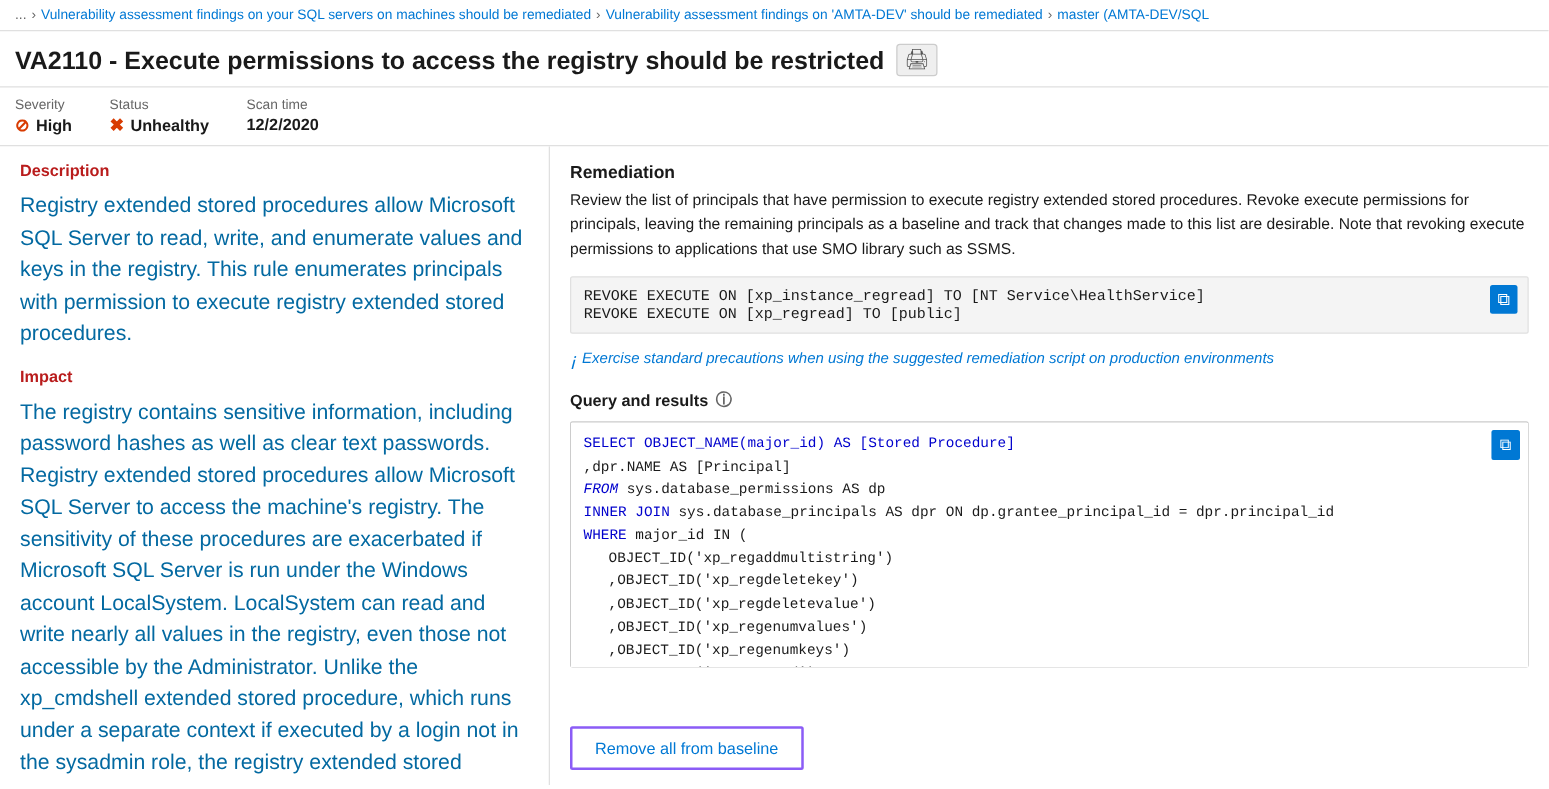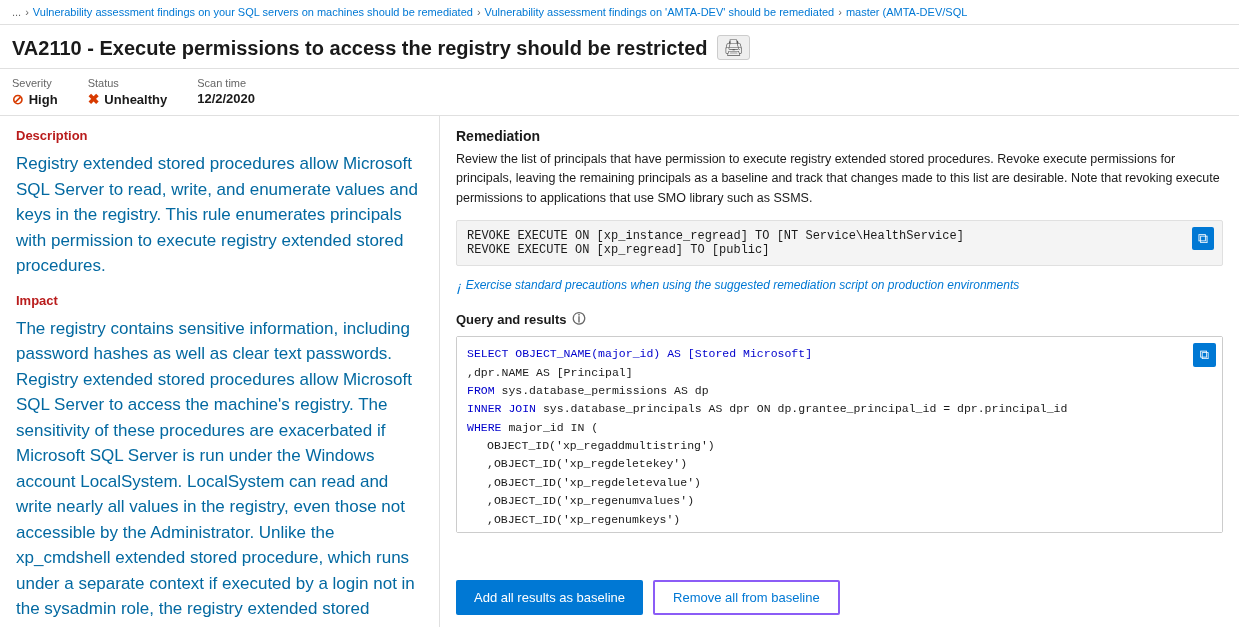--- a/index.html
+++ b/index.html
@@ -315,35 +315,34 @@
       <span>Exercise standard precautions when using the suggested remediation script on production environments</span>
     </div>
 
     <div class="query-section">
       <div class="query-header">
         <span>Query and results</span>
         <span class="query-info-icon">ⓘ</span>
       </div>
       <div class="query-scrollbar-container">
         <div class="query-scroll">
-          <span style="color:#0000cc;">SELECT OBJECT_NAME(major_id) AS [Stored Microsoft]</span><br>
+          <span style="color:#0000cc;">SELECT OBJECT_NAME(major_id) AS [Stored Procedure]</span><br>
           <span>   ,dpr.NAME AS [Principal]</span><br>
-          <span style="color:#0000cc;">FROM </span><span>sys.database_permissions AS dp</span><br>
+          <span style="color:#0000cc;font-style:italic;">FROM </span><span>sys.database_permissions AS dp</span><br>
           <span style="color:#0000cc;">INNER JOIN </span><span>sys.database_principals AS dpr ON dp.grantee_principal_id = dpr.principal_id</span><br>
           <span style="color:#0000cc;">WHERE </span><span>major_id IN (</span><br>
           <span style="padding-left:20px; display:inline-block;">    OBJECT_ID('xp_regaddmultistring')</span><br>
           <span style="padding-left:20px; display:inline-block;">    ,OBJECT_ID('xp_regdeletekey')</span><br>
           <span style="padding-left:20px; display:inline-block;">    ,OBJECT_ID('xp_regdeletevalue')</span><br>
           <span style="padding-left:20px; display:inline-block;">    ,OBJECT_ID('xp_regenumvalues')</span><br>
           <span style="padding-left:20px; display:inline-block;">    ,OBJECT_ID('xp_regenumkeys')</span><br>
           <span style="padding-left:20px; display:inline-block;">    ,OBJECT_ID('xp_regread')</span><br>
         </div>
         <button class="query-copy-abs">⧉</button>
       </div>
     </div>
 
     <div class="action-buttons">
-      <button class="btn-primary">Add all results as baseline</button>
       <button class="btn-outline">Remove all from baseline</button>
     </div>
 
   </div>
 </div>
 
 </body></html>

